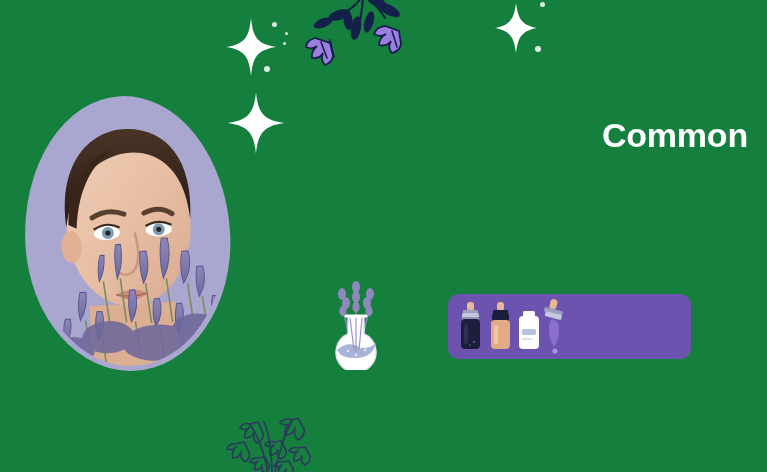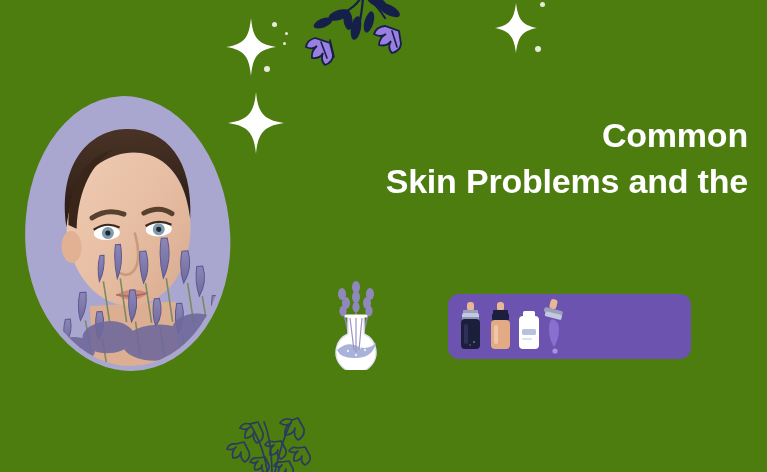--- a/index.html
+++ b/index.html
@@ -5,21 +5,21 @@
   html, body {
     margin: 0;
     padding: 0;
     background: #ffffff;
   }
   #banner {
     position: relative;
     width: 767px;
     height: 472px;
     overflow: hidden;
-    background: #4d7c0f;
+    background: #15803d;
     font-family: "Liberation Sans", sans-serif;
   }
 
   
   .headline {
     position: absolute;
     right: 19px;
     top: 112px;
     width: 460px;
     text-align: right;
@@ -229,21 +229,20 @@
           <ellipse cx="120" cy="240" rx="34" ry="18"></ellipse>
           <ellipse cx="160" cy="228" rx="24" ry="15"></ellipse>
           <ellipse cx="36" cy="244" rx="22" ry="14"></ellipse>
         </g>
       </svg>
     </div>
   </div>
 
   <div class="headline">
     <span class="ln">Common</span>
-    <span class="ln">Skin Problems and the</span>
   </div>
 
   <div class="flask-icon">
     <svg viewBox="0 0 92 92" aria-hidden="true">
 
       <g stroke="#8f88bc" stroke-width="1.6" fill="#8f88bc">
         <path d="M34 36 L40 62" stroke-width="1.4" fill="none"></path>
         <path d="M46 32 L46 62" stroke-width="1.4" fill="none"></path>
         <path d="M58 36 L52 62" stroke-width="1.4" fill="none"></path>
         <g fill="#8f88bc" stroke="none">

